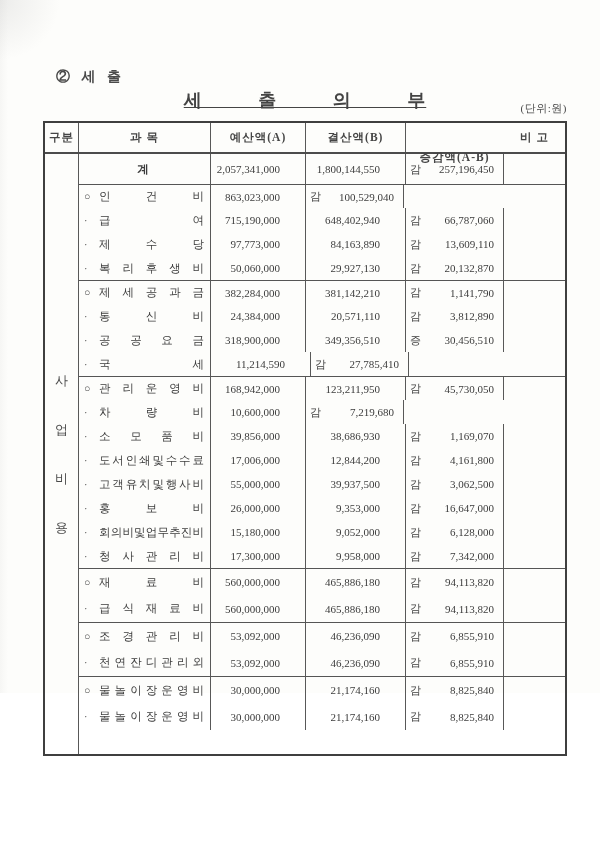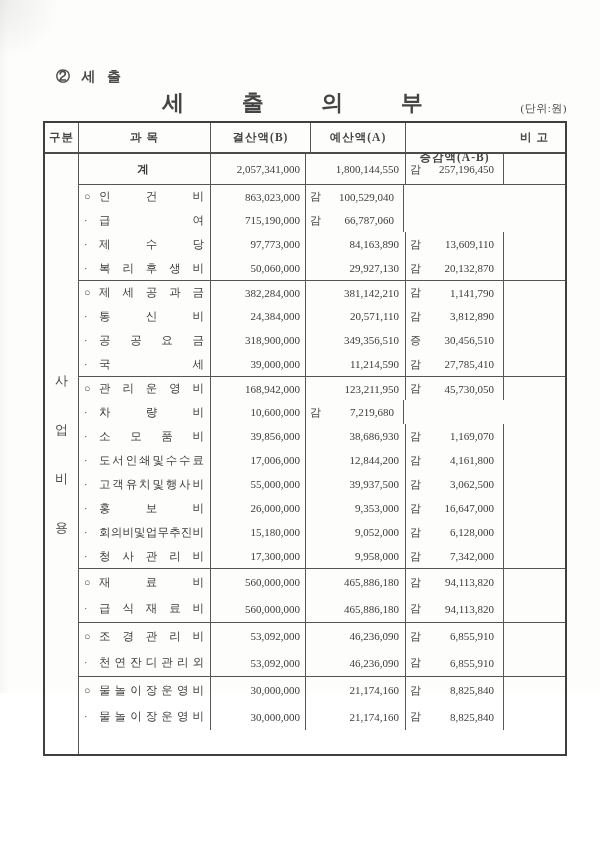--- a/index.html
+++ b/index.html
@@ -15,23 +15,23 @@
     background:
       radial-gradient(circle at 0% 0%, rgba(160,160,160,0.18) 0, rgba(160,160,160,0) 60px),
       linear-gradient(90deg, rgba(120,120,120,0.05) 0, rgba(0,0,0,0) 8px),
       #fdfdfb;
   }
   .heading{
     position:absolute;left:56px;top:68px;
     font-size:14px;font-weight:bold;letter-spacing:4px;color:#4a4a4a;
   }
   .main-title{
-    position:absolute;left:31px;top:88px;width:524px;
-    text-align:center;font-size:22px;font-weight:bold;
-    word-spacing:50px;letter-spacing:1px;color:#444;
+    position:absolute;left:43px;top:88px;width:524px;
+    text-align:center;font-size:18px;font-weight:bold;
+    word-spacing:50px;letter-spacing:1px;color:#444;text-decoration:underline;
   }
   .unit{
     position:absolute;right:33px;top:101px;
     font-size:11px;color:#4a4a4a;letter-spacing:0.5px;
   }
   .table{
     position:absolute;left:43px;top:121px;width:524px;height:635px;
     box-sizing:border-box;border:2px solid #3f3f3f;
     display:flex;flex-direction:column;background:transparent;
   }
@@ -66,42 +66,42 @@
   .row.sec{border-top:1px solid #555;}
   .cell{
     box-sizing:border-box;border-right:1px solid #585858;
     display:flex;align-items:center;font-size:11px;color:#3c3c3c;
   }
   .cell:last-child{border-right:none;}
   .c-subject{width:132px;padding:0 6px 0 5px;font-size:11.5px;}
   .c-subject .prefix{width:15px;flex:none;font-size:10.5px;color:#4a4a4a;}
   .c-subject .chars{flex:1;display:flex;justify-content:space-between;}
   .c-subject.center{justify-content:center;font-weight:bold;letter-spacing:2px;}
-  .c-budget{width:95px;justify-content:flex-end;padding-right:5px;}
-  .c-settle{width:100px;justify-content:flex-end;padding-right:6px;}
+  .c-budget{width:95px;justify-content:flex-end;padding-right:25px;}
+  .c-settle{width:100px;justify-content:flex-end;padding-right:25px;}
   .c-change{width:98px;justify-content:space-between;padding:0 9px 0 4px;}
   .c-change .mark{font-size:11px;}
   .c-note{flex:1;}
   .spacer{flex:1;}
 </style>
 </head>
 <body>
 
 <div class="page">
 
   <div class="heading">② 세 출</div>
   <div class="main-title">세 출 의 부</div>
   <div class="unit">(단위:원)</div>
 
   <div class="table">
     <div class="thead">
       <div class="hc w-gubun">구분</div>
       <div class="hc w-subject">과 목</div>
+      <div class="hc w-budget">예산액(A)</div>
       <div class="hc w-settle">결산액(B)</div>
-      <div class="hc w-budget">예산액(A)</div>
       <div class="hc w-change">증감액(A-B)</div>
       <div class="hc w-note">비 고</div>
     </div>
     <div class="tbody">
       <div class="gubun-cell">
         <div class="vchars" id="vchars">
             <span>사</span>
             <span>업</span>
             <span>비</span>
             <span>용</span>
@@ -136,20 +136,21 @@
           </div>
           <div class="row">
             <div class="cell c-subject">
               <span class="prefix">·</span>
               <span class="chars">
                 <span>급</span>
                 <span>여</span>
               </span>
             </div>
             <div class="cell c-budget">715,190,000</div>
+            <div class="cell c-settle">648,402,940</div>
             <div class="cell c-change">
               <span class="mark">감</span>
               <span>66,787,060</span>
             </div>
             <div class="cell c-note"></div>
           </div>
           <div class="row">
             <div class="cell c-subject">
               <span class="prefix">·</span>
               <span class="chars">
@@ -240,21 +241,20 @@
             <div class="cell c-note"></div>
           </div>
           <div class="row">
             <div class="cell c-subject">
               <span class="prefix">·</span>
               <span class="chars">
                 <span>국</span>
                 <span>세</span>
               </span>
             </div>
-            <div class="cell c-budget">39,000,000</div>
             <div class="cell c-settle">11,214,590</div>
             <div class="cell c-change">
               <span class="mark">감</span>
               <span>27,785,410</span>
             </div>
             <div class="cell c-note"></div>
           </div>
           <div class="row sec">
             <div class="cell c-subject">
               <span class="prefix">○</span>

